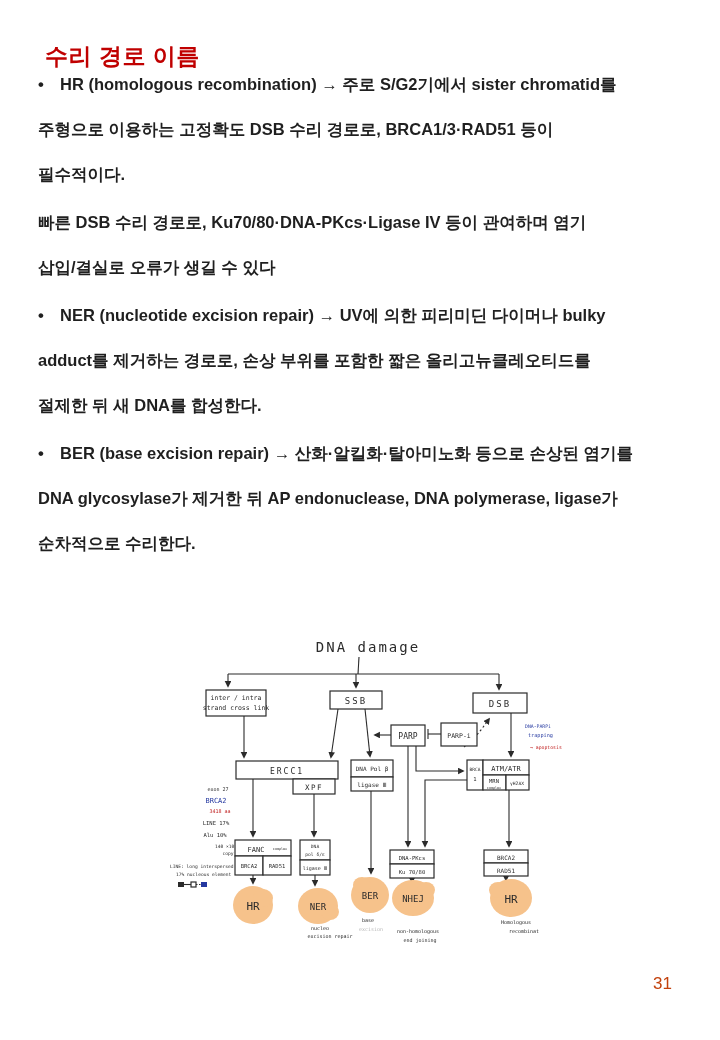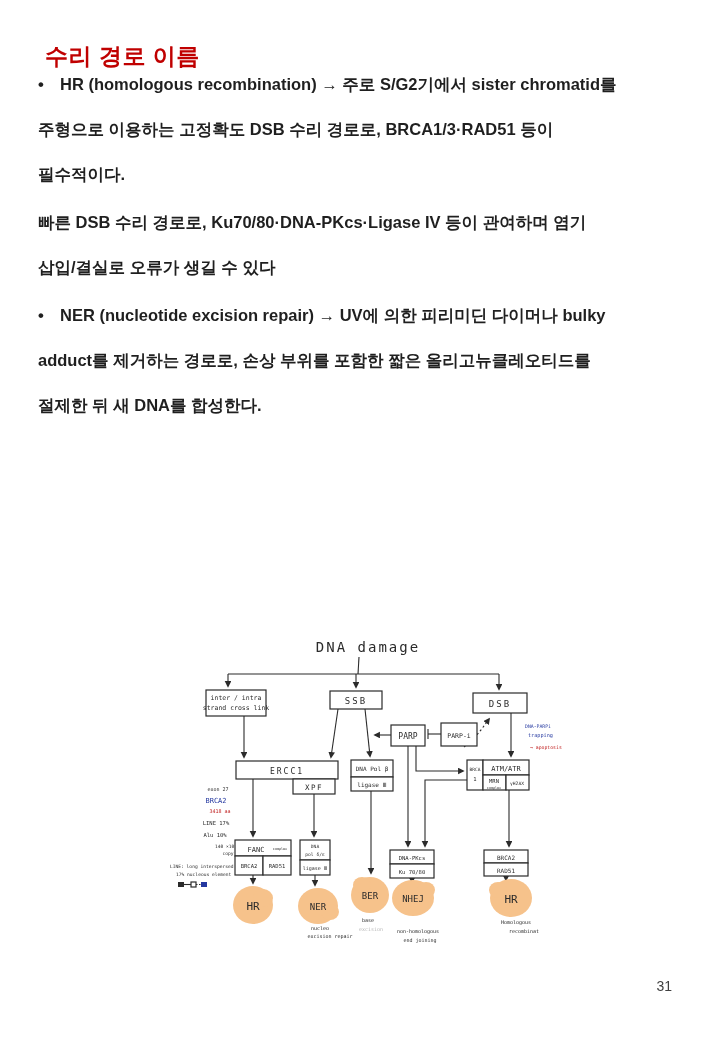--- a/index.html
+++ b/index.html
@@ -13,21 +13,21 @@
   }
   .content {
     position:absolute; left:38px; top:62px; width:650px;
     font-size:16.5px; color:#1f1f1f;
   }
   .para { margin:0 0 3px 0;font-weight:bold; }
   .line { display:block; line-height:45px; white-space:nowrap; }
   .marker { display:inline-block; width:22px; }
   .pagenum {
     position:absolute; right:48px; bottom:46px;
-    font-size:14px; color:#404040;
+    font-size:17px; color:#c2410c;
   }
   .diagram { position:absolute; left:168px; top:628px; }
   svg text { font-family:"DejaVu Sans Mono", monospace; fill:#2b2b2b; }
   .ink   { stroke:#2b2b2b; stroke-width:1.1; fill:none; }
   .box   { fill:#ffffff; stroke:#2b2b2b; stroke-width:1.2; }
   .blob  { fill:#f6c28b; }
   .note-blue { fill:#2438a0; }
   .note-red  { fill:#c02020; }
   .faint { opacity:0.35; }
 </style>
@@ -43,20 +43,25 @@
     <span class="line">필수적이다.</span>
   </p>
   <p class="para">
     <span class="line">빠른 DSB 수리 경로로, Ku70/80·DNA-PKcs·Ligase IV 등이 관여하며 염기</span>
     <span class="line">삽입/결실로 오류가 생길 수 있다</span>
   </p>
   <p class="para">
     <span class="line"><span class="marker">•</span><span>NER (nucleotide excision repair)  → UV에 의한 피리미딘 다이머나 bulky</span></span>
     <span class="line">adduct를 제거하는 경로로, 손상 부위를 포함한 짧은 올리고뉴클레오티드를</span>
     <span class="line">절제한 뒤 새 DNA를 합성한다.</span>
+  </p>
+  <p class="para">
+    <span class="line"><span class="marker">•</span><span>BER (base excision repair)  → 산화·알킬화·탈아미노화 등으로 손상된 염기를</span></span>
+    <span class="line">DNA glycosylase가 제거한 뒤 AP endonuclease, DNA polymerase, ligase가</span>
+    <span class="line">순차적으로 수리한다.</span>
   </p>
 </div>
 
 <div class="diagram">
 <svg width="414" height="336" viewBox="0 0 414 336" xmlns="http://www.w3.org/2000/svg">
   <defs>
     <marker id="ah" markerWidth="7" markerHeight="7" refX="4.5" refY="3" orient="auto">
       <path d="M0,0 L6,3 L0,6 z" fill="#2b2b2b"></path>
     </marker>
   </defs>

